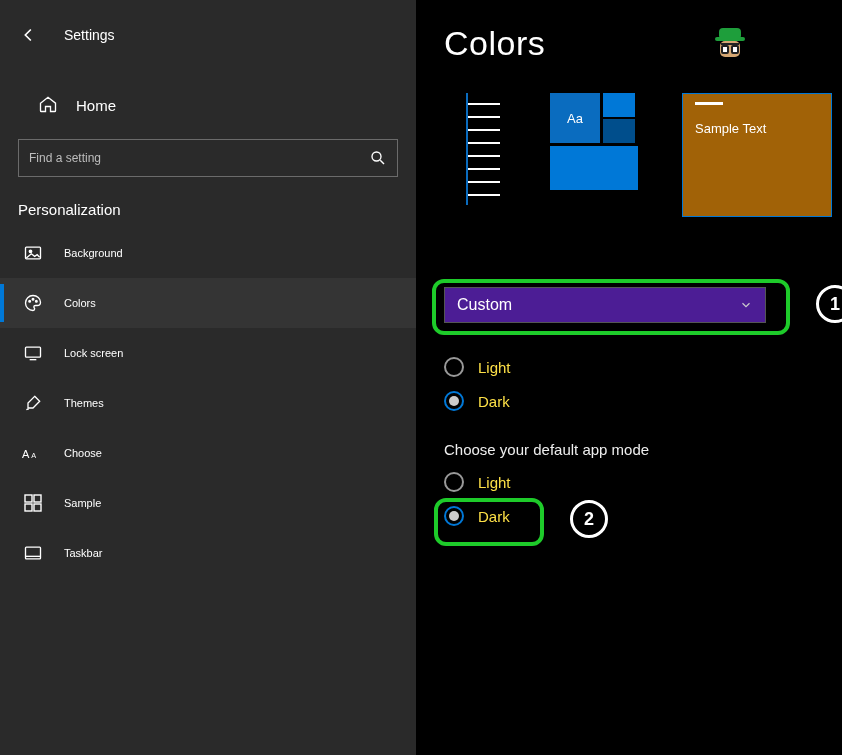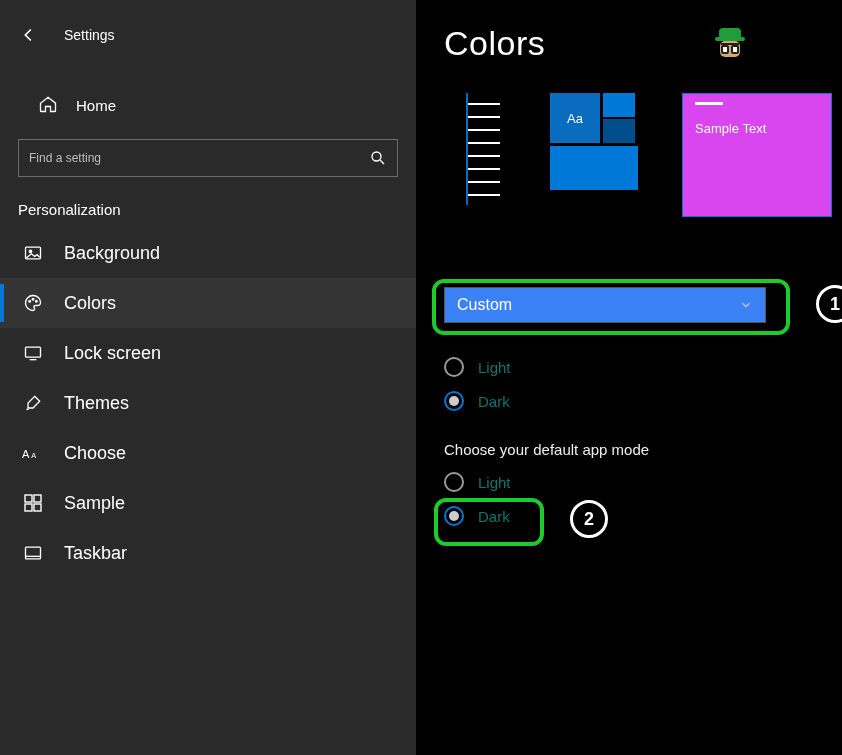--- a/index.html
+++ b/index.html
@@ -14,21 +14,21 @@
     .home-row { display: flex; align-items: center; padding: 10px 20px; margin-top: 24px; cursor: pointer; }
     .home-row span { font-size: 15px; margin-left: 18px; }
     .search-box { margin: 12px 18px 0 18px; height: 36px; border: 1px solid #6b6b6b; background: transparent;
       display: flex; align-items: center; justify-content: space-between; padding: 0 10px; cursor: text; }
     .search-box span { color: #bdbdbd; font-size: 12px; }
     .search-box svg { stroke: #fff; }
     .section-title { margin: 24px 18px 10px 18px; font-size: 15px; font-weight: 400; }
     .nav { list-style: none; margin: 6px 0 0 0; padding: 0; }
     .nav li { display: flex; align-items: center; height: 50px; padding: 0 20px; cursor: pointer; position: relative; }
     .nav li .icon { width: 26px; display: flex; align-items: center; justify-content: center; }
-    .nav li .label { font-size: 18px; margin-left: 18px; }
+    .nav li .label { font-size: 11px; margin-left: 18px; }
     .nav li.selected::before { content: ""; position: absolute; left: 0; top: 6px; bottom: 6px; width: 4px; background: #0078d7; }
     .nav li.selected { background: rgba(255,255,255,0.05); }
     
     .main { flex: 1; background: #000; padding: 24px 10px 20px 28px; box-sizing: border-box; overflow: hidden; }
     .hdr { display: flex; align-items: center; gap: 170px; }
     .page-title { font-size: 34px; font-weight: 400; letter-spacing: .5px; }
     .mascot { width: 30px; height: 32px; position: relative; }
     .mascot .hat { position:absolute; top:0; left:4px; width:22px; height:10px; background:#1e9e3b; border-radius:4px 4px 2px 2px; }
     .mascot .brim{ position:absolute; top:9px; left:0; width:30px; height:4px; background:#1e9e3b; border-radius:2px;}
     .mascot .head{ position:absolute; top:13px; left:5px; width:20px; height:16px; background:#d6a772; border-radius:5px;}
@@ -37,33 +37,33 @@
     .previews { display: flex; gap: 28px; margin-top: 30px; align-items: flex-start; justify-content: space-between; }
     .preview-start { width: 72px; display:flex; gap:8px; align-items:flex-start; }
     .preview-start .bar { width:14px; height:112px; background:#000; }
     .preview-start .ruled { width:46px; height:112px; border-left:2px solid #0a6cbf; display:flex; flex-direction:column; justify-content:space-around; padding:4px 0; box-sizing:border-box;}
     .preview-start .ruled i { display:block; height:2px; width:32px; background:#fff; }
     .preview-tiles { width:98px; height:100px; position:relative; }
     .preview-tiles .t1{position:absolute;left:0;top:0;width:50px;height:50px;background:#0a6cbf;display:flex;align-items:center;justify-content:center;color:#fff;font-size:13px;}
     .preview-tiles .t2{position:absolute;left:53px;top:0;width:32px;height:24px;background:#0078d7;}
     .preview-tiles .t3{position:absolute;left:53px;top:26px;width:32px;height:24px;background:#004e8c;}
     .preview-tiles .grid{position:absolute;left:0;top:53px;width:88px;height:44px;background:#0078d7;}
-    .preview-sample { width:150px; height:124px; border:1px solid #0078d7; background:#d946ef; padding:8px 12px; box-sizing:border-box;}
+    .preview-sample { width:150px; height:124px; border:1px solid #0078d7; background:#a16207; padding:8px 12px; box-sizing:border-box;}
     .preview-sample .sline{width:28px;height:3px;background:#fff;margin-bottom:16px;}
     .preview-sample .stext{font-size:13px;color:#fff;}
     .group-label { font-size: 15px; color:#eee; }
-    .dropdown { height: 36px; border: 1px solid #555; width: 322px; background:#3b82f6;
+    .dropdown { height: 36px; border: 1px solid #555; width: 322px; background:#4c1d95;
         display:flex; align-items:center; justify-content:space-between; padding:0 12px; box-sizing:border-box; cursor:pointer;}
     .radios { margin-top: 12px; }
     .radio { display:flex; align-items:center; gap: 14px; margin-top: 14px; cursor:pointer;}
     .radio .circle { width:20px; height:20px; border:2px solid #999; border-radius:50%; box-sizing:border-box;
           display:flex; align-items:center; justify-content:center;}
     .radio.sel .circle { border-color:#0078d7;}
     .radio.sel .dot { width:10px; height:10px; border-radius:50%; background:#ccc; }
-    .radio .rlabel { font-size:15px; color:#0f766e; }
+    .radio .rlabel { font-size:15px; color:#fde047; }
     .group1{ margin-top:70px; }
     .group2{ margin-top:34px; }
     .group3{ margin-top:30px; }
     
     .hl { position: relative; }
     .hl .box { border: 4px solid #1ecb2a; border-radius: 12px; position:absolute; }
     #hl1 .box{ left: -12px; top: -8px; width: 350px; height: 48px; }
     #hl2 .box{ left: -10px; top: -8px; width: 102px; height: 40px; }
     .badge { width:32px; height:32px; border-radius:50%; border:3px solid #fff; position:absolute;
              display:flex; align-items:center; justify-content:center; font-weight:700; font-size:18px; background:#000;}

